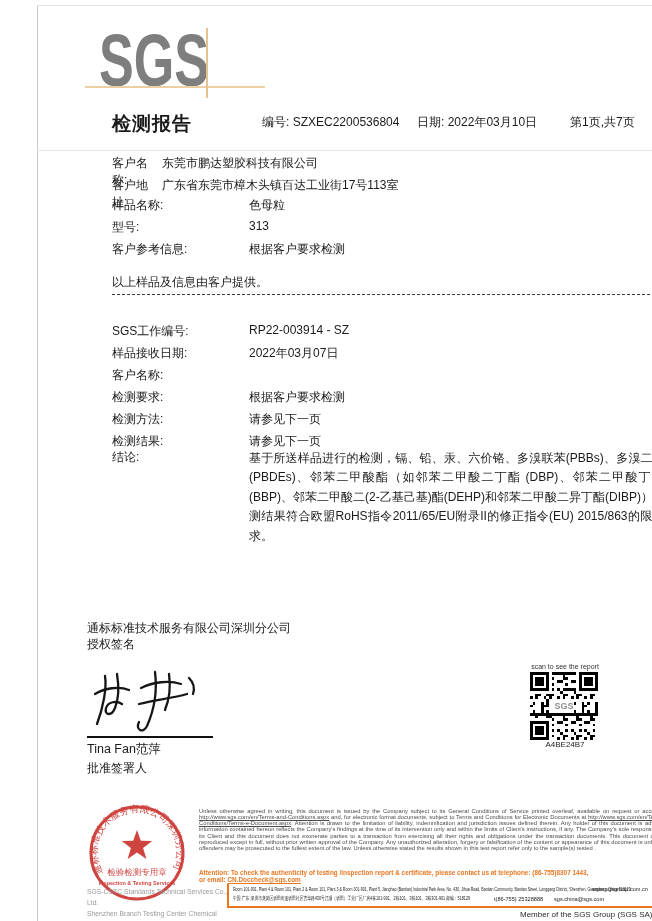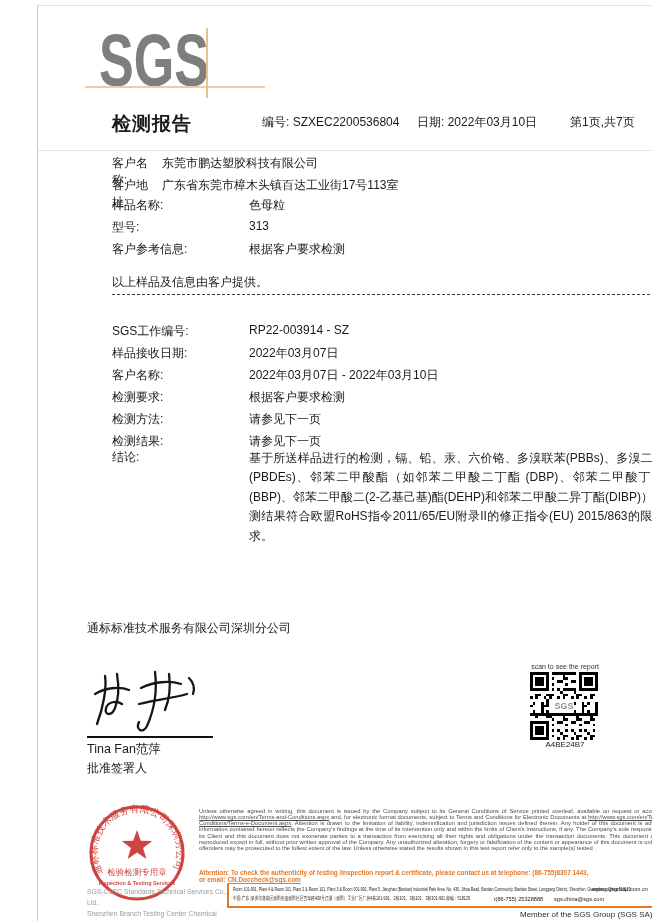--- a/index.html
+++ b/index.html
@@ -107,21 +107,20 @@
     <div class="row">
       <span class="lbl">SGS工作编号:</span>
       <span class="val">RP22-003914 - SZ</span>
     </div>
     <div class="row">
       <span class="lbl">样品接收日期:</span>
       <span class="val">2022年03月07日</span>
     </div>
     <div class="row">
       <span class="lbl">客户名称:</span>
-      <span class="val">2022年03月07日 - 2022年03月10日</span>
     </div>
     <div class="row">
       <span class="lbl">检测要求:</span>
       <span class="val">根据客户要求检测</span>
     </div>
     <div class="row">
       <span class="lbl">检测方法:</span>
       <span class="val">请参见下一页</span>
     </div>
     <div class="row">
@@ -130,20 +129,21 @@
     </div>
   </div>
 
   <div class="abs concl" style="left:85px;top:449px">
     <span class="lbl">结论:</span>
     <span class="txt">基于所送样品进行的检测，镉、铅、汞、六价铬、多溴联苯(PBBs)、多溴二苯醚(PBDEs)、邻苯二甲酸酯（如邻苯二甲酸二丁酯 (DBP)、邻苯二甲酸丁苄酯(BBP)、邻苯二甲酸二(2-乙基己基)酯(DEHP)和邻苯二甲酸二异丁酯(DIBP)）的检测结果符合欧盟RoHS指令2011/65/EU附录II的修正指令(EU) 2015/863的限值要求。</span>
   </div>
 
   <div class="abs sig-co">
     <div>通标标准技术服务有限公司深圳分公司</div>
+    <div>授权签名</div>
   </div>
   <svg class="abs" style="left:62px;top:664px" width="130" height="72" viewBox="0 0 130 72">
     <g fill="none" stroke="#151515" stroke-width="2.3" stroke-linecap="round">
       <path d="M6,30 C16,24 30,22 40,26"></path>
       <path d="M16,12 C18,24 14,44 8,60"></path>
       <path d="M28,10 C30,22 30,34 26,44 C23,52 15,52 17,44 C19,38 27,36 33,40"></path>
       <path d="M52,24 C64,18 80,16 92,20"></path>
       <path d="M66,8 C68,24 66,44 58,62 C54,70 46,66 50,58"></path>
       <path d="M80,10 C82,24 80,36 76,46"></path>
       <path d="M50,40 C66,36 84,34 98,30"></path>

